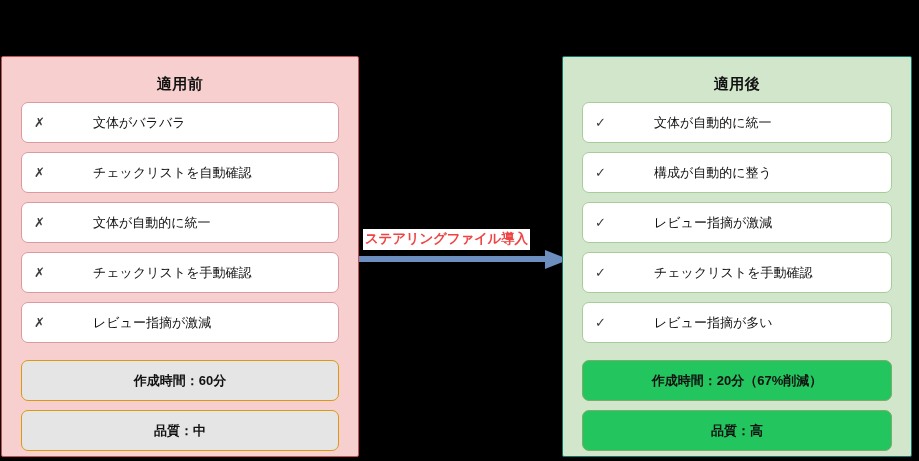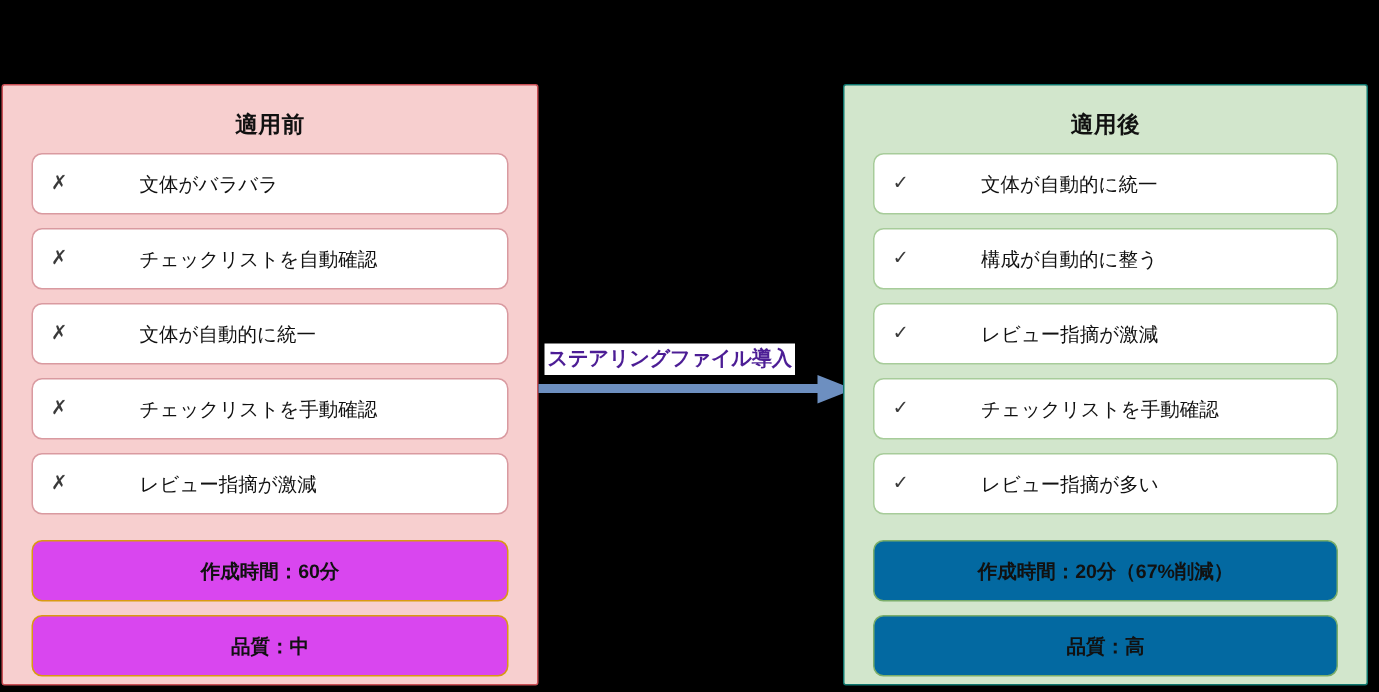--- a/index.html
+++ b/index.html
@@ -102,27 +102,27 @@
     justify-content: center;
     border-radius: 7px;
     font-size: 13px;
     font-weight: bold;
     color: #111111;
     margin-bottom: 9px;
     line-height: 1;
   }
 
   .panel-before .summary-box {
-    background: #d946ef;
+    background: #e5e5e5;
     border: 1px solid #D99A12;
     text-align: right;
   }
 
   .panel-after .summary-box {
-    background: #0369a1;
+    background: #22c55e;
     border: 1px solid #7AAD6A;
   }
 
   .summary-spacer { height: 8px; }
 
   
   .arrow-wrap {
     position: absolute;
     left: 359px;
     top: 228px;
@@ -137,21 +137,21 @@
     width: 210px;
     height: 18px;
     overflow: visible;
   }
 
   .arrow-label {
     position: absolute;
     left: 4px;
     top: 1px;
     background: #FFFFFF;
-    color: #4c1d95;
+    color: #ef4444;
     font-size: 13.5px;
     font-weight: bold;
     padding: 3px 2px 4px 2px;
     white-space: nowrap;
     line-height: 1.05;
     letter-spacing: -0.2px;
     z-index: 3;
   }
 </style>
 </head>

